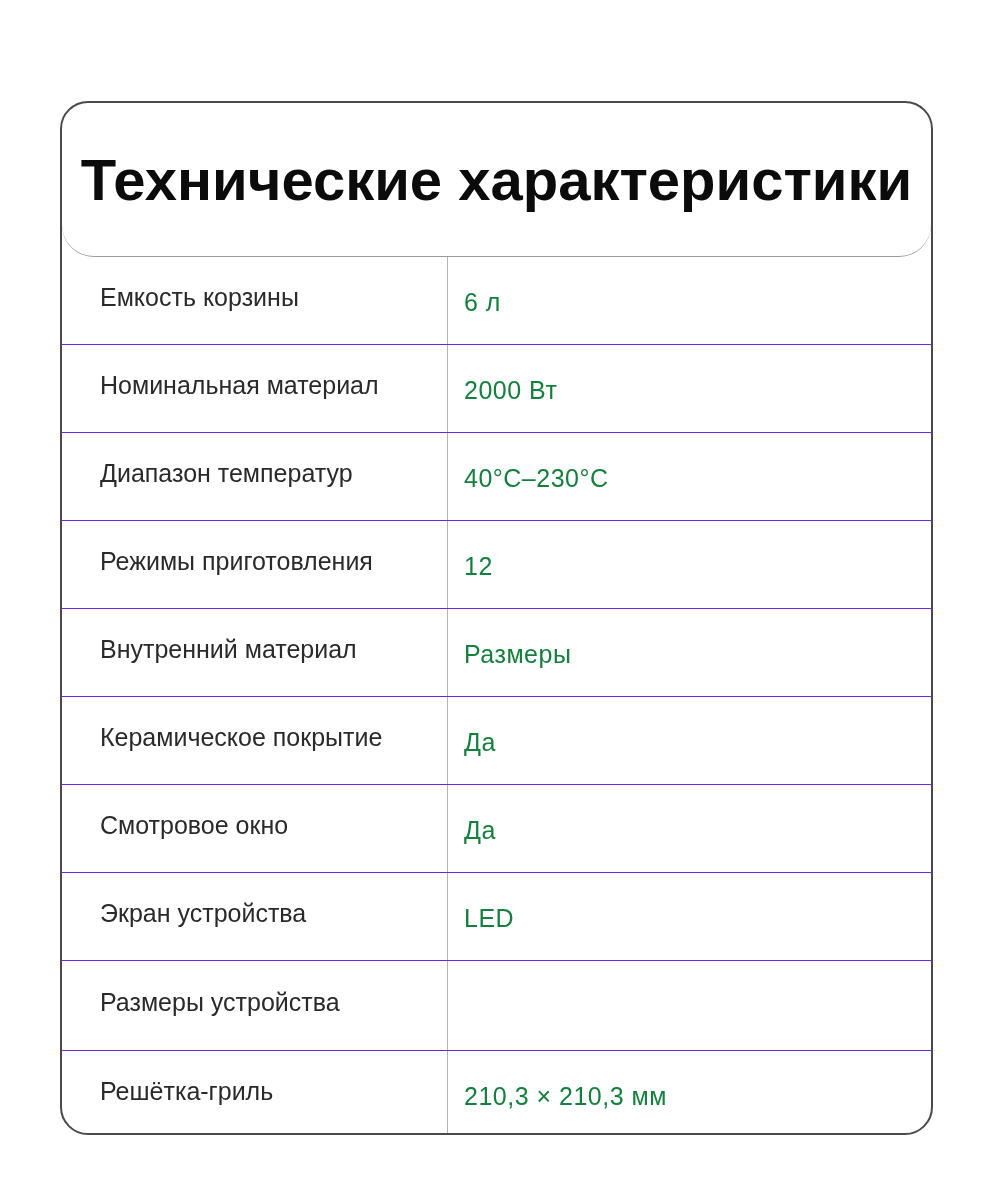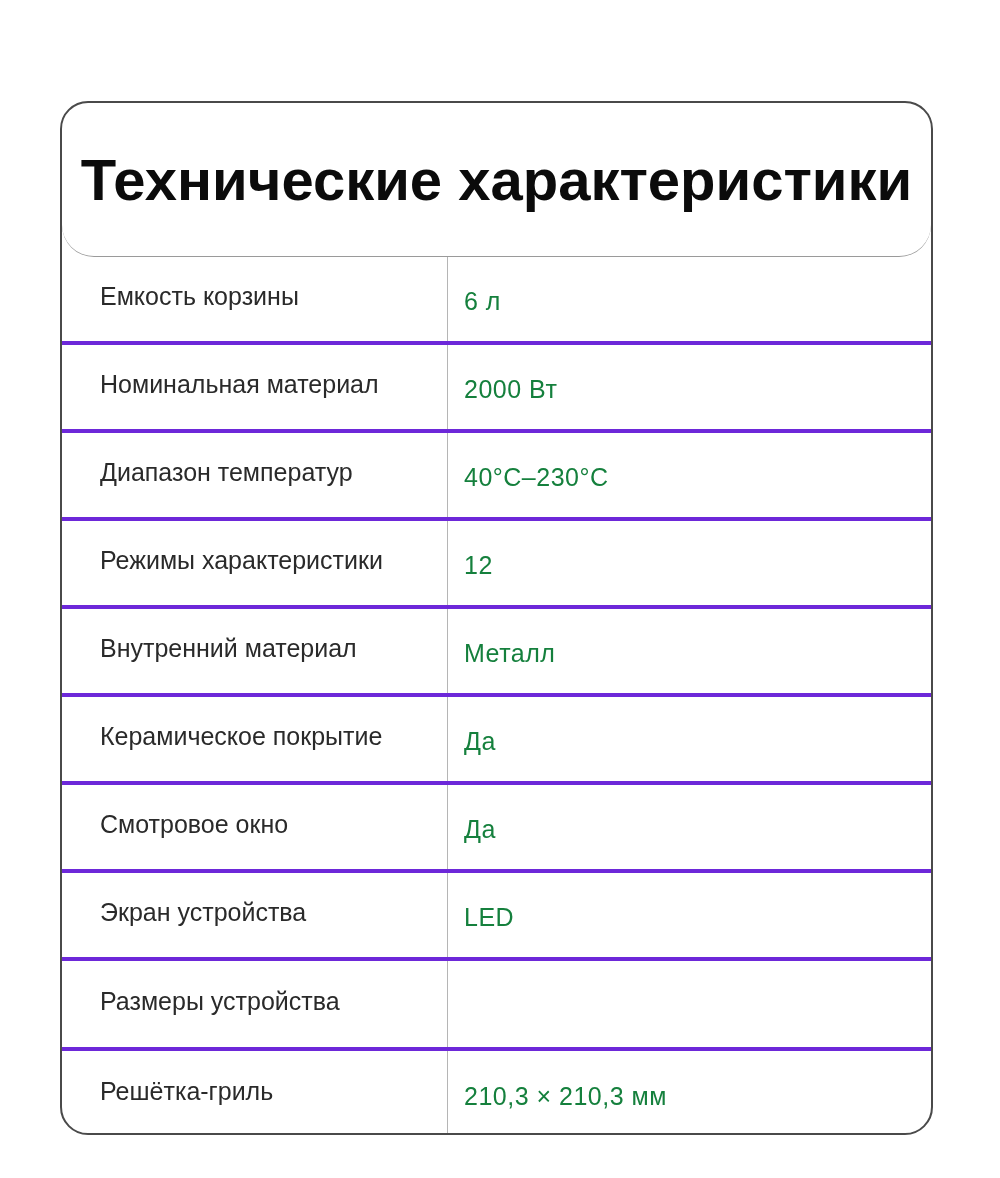--- a/index.html
+++ b/index.html
@@ -6,21 +6,21 @@
   body { width: 1000px; height: 1178px; position: relative; font-family: "Liberation Sans", "DejaVu Sans", sans-serif; }
   .card {
     position: absolute; left: 60px; top: 101px; width: 873px; height: 1034px;
     border: 2px solid #4a4a4a; border-radius: 28px; box-sizing: border-box; overflow: hidden; background: #fff;
   }
   .title {
     height: 154px; box-sizing: border-box; border-bottom: 1px solid #9a9a9a;
     display: flex; align-items: center; justify-content: center;
     font-size: 58px; font-weight: bold; color: #0b0b0b; letter-spacing: 0px; border-radius: 32px;
   }
-  .row { display: flex; height: 88px; box-sizing: border-box; border-bottom: 4px solid #6d28d9; }
+  .row { display: flex; height: 88px; box-sizing: border-box; border-bottom: 1px solid #6d28d9; }
   .row.last { border-bottom: none; height: 86px; }
   .row.tall { height: 90px; text-align: right; }
   .label {
     width: 386px; box-sizing: border-box; border-right: 1px solid #b5b5b5;
     padding-left: 38px; display: flex; align-items: center; padding-bottom: 6px;
     font-size: 25px; color: #2a2a2a;
   }
   .value {
     flex: 1; padding-left: 16px; display: flex; align-items: center; padding-top: 4px;
     font-size: 25px; color: #15803d; letter-spacing: 0.5px;
@@ -38,26 +38,26 @@
   </div>
   <div class="row">
     <div class="label">Номинальная материал</div>
     <div class="value">2000 Вт</div>
   </div>
   <div class="row">
     <div class="label">Диапазон температур</div>
     <div class="value">40°C–230°C</div>
   </div>
   <div class="row">
-    <div class="label">Режимы характеристики</div>
+    <div class="label">Режимы приготовления</div>
     <div class="value">12</div>
   </div>
   <div class="row">
     <div class="label">Внутренний материал</div>
-    <div class="value">Металл</div>
+    <div class="value">Размеры</div>
   </div>
   <div class="row">
     <div class="label">Керамическое покрытие</div>
     <div class="value">Да</div>
   </div>
   <div class="row">
     <div class="label">Смотровое окно</div>
     <div class="value">Да</div>
   </div>
   <div class="row">

